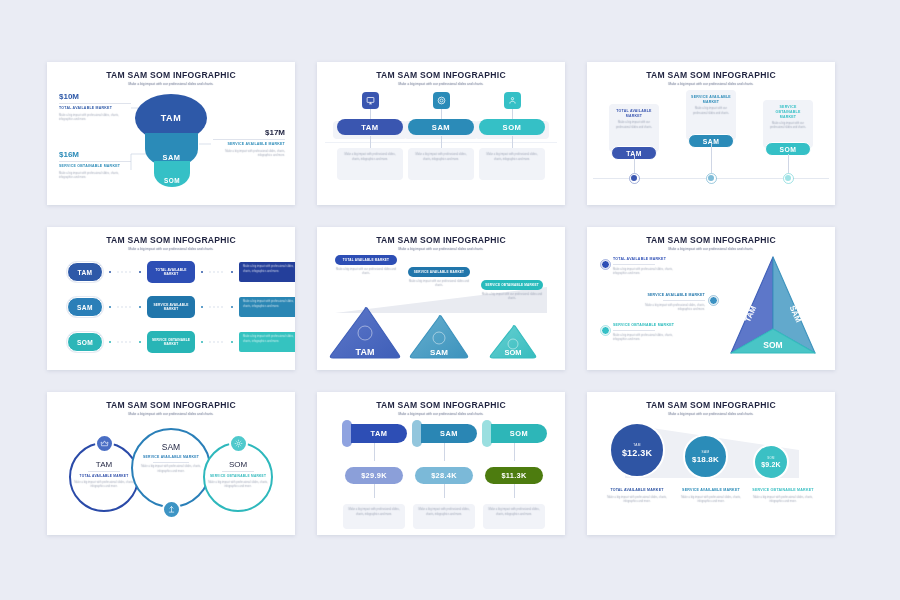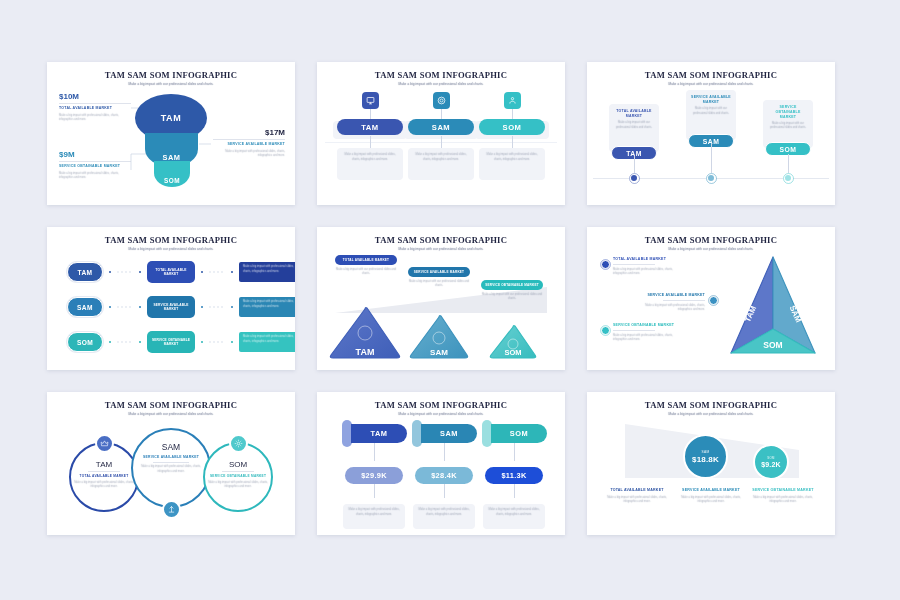--- a/index.html
+++ b/index.html
@@ -22,21 +22,20 @@
     position: relative;
     width: 248px; height: 143px;
     background: #ffffff;
     box-shadow: 0 1px 4px rgba(40,55,100,.13);
     overflow: hidden;
   }
   .hdr { text-align: center; padding-top: 8px; }
   .hdr .t {
     font-size: 8.6px; font-weight: bold; letter-spacing: .25px;
     color: #1f2340;
-    font-family: Liberation Serif, serif;
   }
   .hdr .s {
     font-size: 3.1px; color: #9aa0b4; margin-top: 2.4px;
     letter-spacing: .1px;
   }
   .blur { color: transparent; text-shadow: 0 0 1.15px rgba(150,157,175,.95); }
   .blur-w { color: transparent; text-shadow: 0 0 1.15px rgba(255,255,255,.95); }
   .body { position: relative; width: 248px; height: 113px; }
   .fn-tam {
     position: absolute; left: 88px; top: 8px; width: 72px; height: 48px;
@@ -162,21 +161,21 @@
       <div class="s blur">Make a big impact with our professional slides and charts.</div>
     </div>
     <div class="body">
       <div class="blk-l" style="left:12px; top:6px; color:#2e59a8;">
         <div class="amt">$10M</div>
         <div class="rule"></div>
         <div class="cap">TOTAL AVAILABLE MARKET</div>
         <div class="desc blur">Make a big impact with professional slides, charts, infographics and more.</div>
       </div>
       <div class="blk-l" style="left:12px; top:64px; color:#2b8bb8;">
-        <div class="amt">$9M</div>
+        <div class="amt">$16M</div>
         <div class="rule"></div>
         <div class="cap">SERVICE OBTAINABLE MARKET</div>
         <div class="desc blur">Make a big impact with professional slides, charts, infographics and more.</div>
       </div>
       <div class="blk-r" style="right:10px; top:42px; color:#1f2340;">
         <div class="amt">$17M</div>
         <div class="rule"></div>
         <div class="cap" style="color:#2b8bb8;">SERVICE AVAILABLE MARKET</div>
         <div class="desc blur">Make a big impact with professional slides, charts, infographics and more.</div>
       </div>
@@ -529,39 +528,43 @@
           <div class="desc blur" style="text-align:center;margin:0;">Make a big impact with professional slides, charts, infographics and more.</div>
         </div>
       </div>
 
       <div style="position:absolute;left:166px;top:8px;width:62px;">
         <div style="position:relative;margin-left:8px;">
           <div class="ribbon-tail" style="background:#9adfe0;"></div>
           <div class="ribbon" style="background:#2db6b8;">SOM</div>
         </div>
         <div class="vline" style="left:50%;top:19px;height:18px;"></div>
-        <div class="val-pill" style="background:#1d4ed8;margin:24px auto 0;">$11.3K</div>
+        <div class="val-pill" style="background:#4d7c0f;margin:24px auto 0;">$11.3K</div>
         <div class="vline" style="left:50%;top:60px;height:14px;"></div>
         <div class="shadowbox" style="margin-top:20px;height:25px;padding:4px 5px;">
           <div class="desc blur" style="text-align:center;margin:0;">Make a big impact with professional slides, charts, infographics and more.</div>
         </div>
       </div>
     </div>
   </div>
 
   <div class="slide">
     <div class="hdr">
       <div class="t">TAM SAM SOM INFOGRAPHIC</div>
       <div class="s blur">Make a big impact with our professional slides and charts.</div>
     </div>
     <div class="body">
       <svg style="position:absolute;left:0;top:0" width="248" height="113">
         <path d="M38 8 L212 34 L212 62 L38 62 Z" fill="#eef0f5"></path>
       </svg>
 
+      <div class="big-c" style="left:22px;top:6px;width:56px;height:56px;background:#2f55a4;">
+        <div class="lab">TAM</div>
+        <div class="num" style="font-size:9px;">$12.3K</div>
+      </div>
       <div class="big-c" style="left:96px;top:18px;width:45px;height:45px;background:#2b8cb8;">
         <div class="lab">SAM</div>
         <div class="num" style="font-size:8px;">$18.8K</div>
       </div>
       <div class="big-c" style="left:166px;top:28px;width:36px;height:36px;background:#3bc0c4;">
         <div class="lab" style="font-size:2.8px;">SOM</div>
         <div class="num" style="font-size:7px;">$9.2K</div>
       </div>
 
       <div class="foot" style="left:14px;top:72px;color:#2f55a4;">

